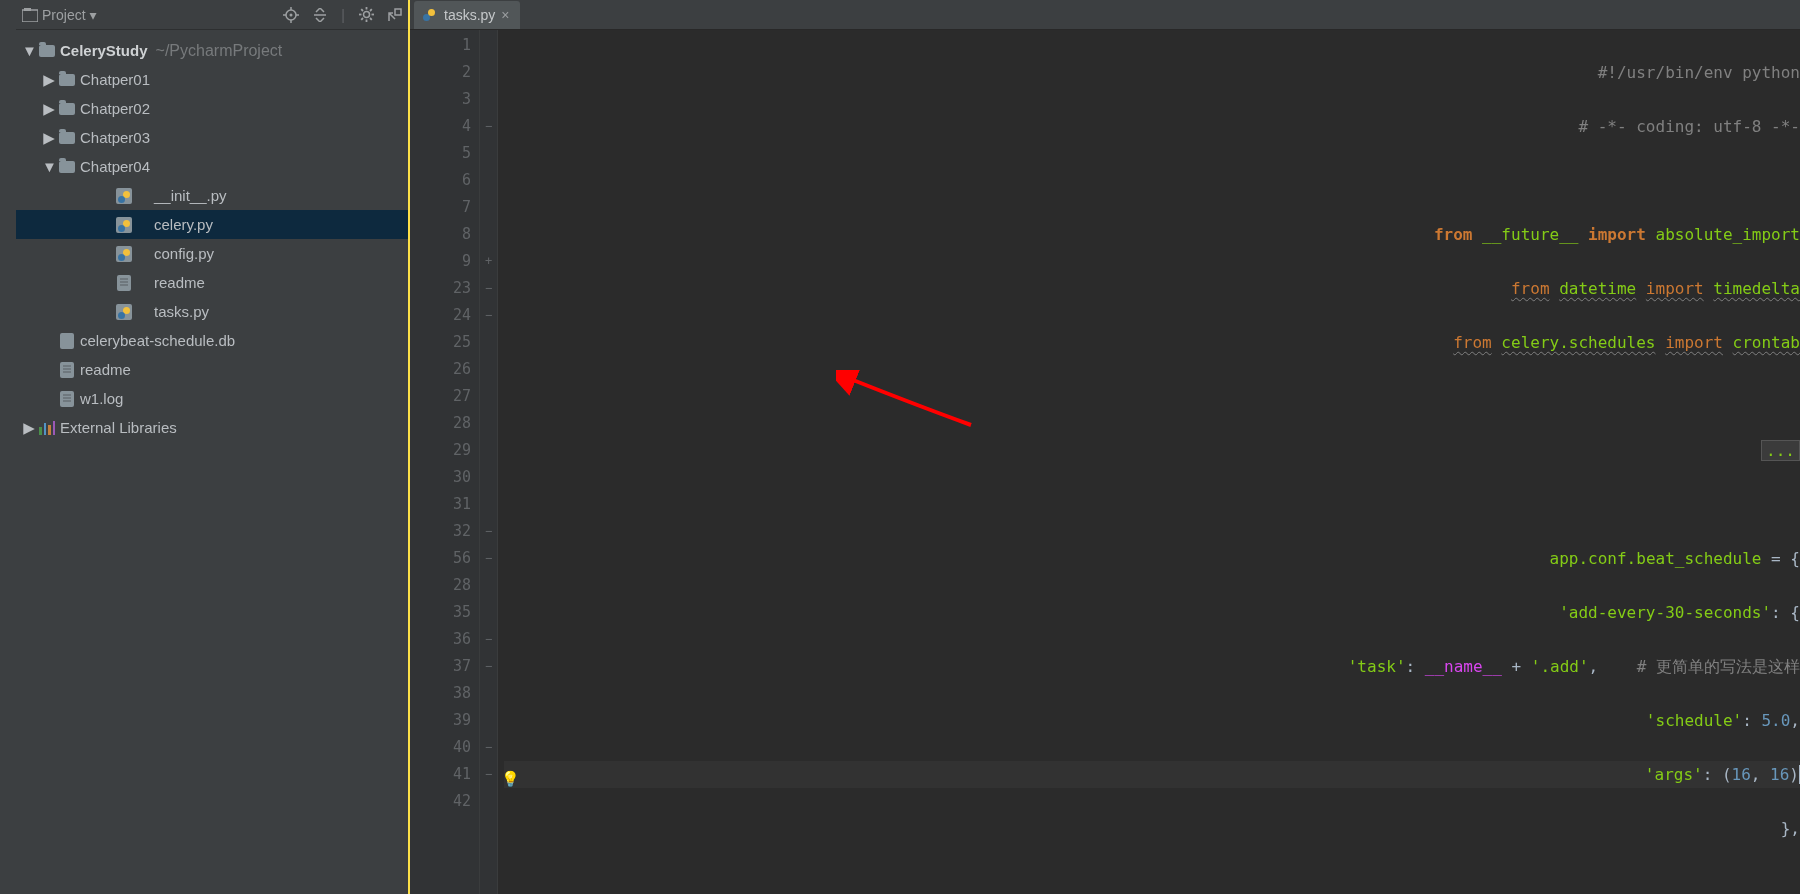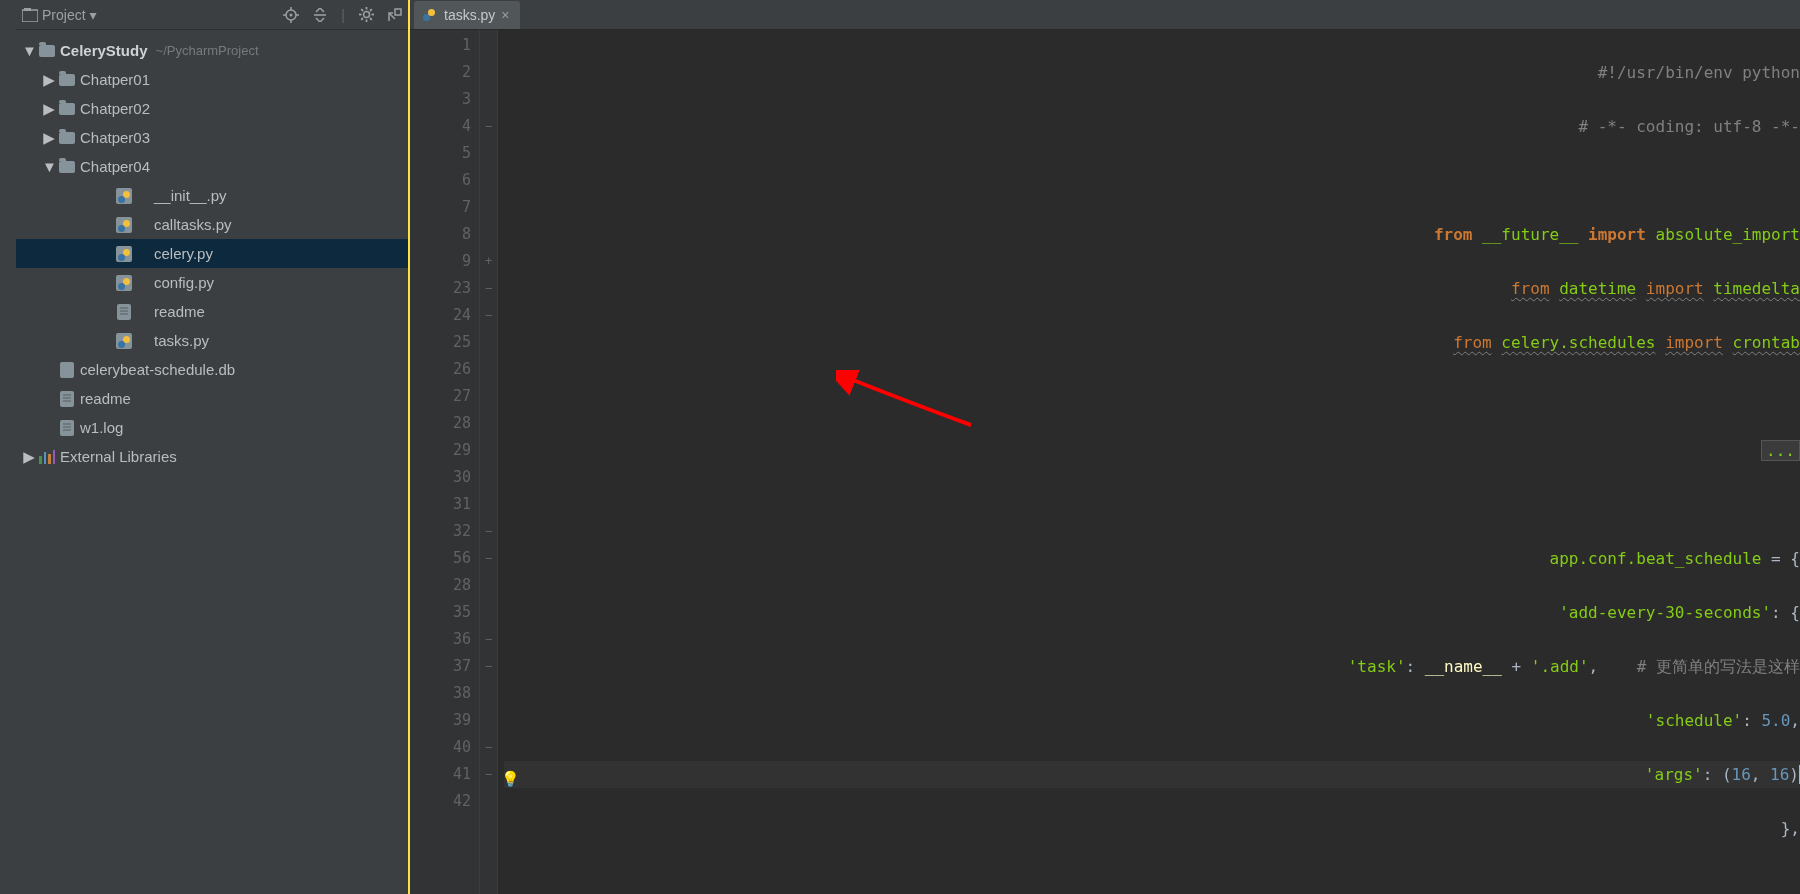--- a/index.html
+++ b/index.html
@@ -11,21 +11,21 @@
   .sidebar-header { height:30px; background:#3c3f41; display:flex; align-items:center; justify-content:space-between; padding:0 6px; color:#9da0a2; font-family:Arial,sans-serif; font-size:14px; border-bottom:1px solid #2d2f30; }
   .sidebar-header .left { display:flex; align-items:center; gap:4px; }
   .sidebar-header .right { display:flex; align-items:center; gap:14px; }
   .tool-icon { color:#9da0a2; cursor:pointer; }
   .tool-icon svg { display:block; }
   .tree { padding:6px 0; font-family:Arial,sans-serif; font-size:15px; color:#b9bdc1; user-select:none; }
   .tree-row { display:flex; align-items:center; height:29px; white-space:nowrap; padding-right:6px; }
   .tree-row .arrow { width:14px; text-align:center; color:#b9bdc1; }
   .tree-row .icon { width:22px; display:flex; justify-content:center; }
   .tree-row .label { padding-left:2px; }
-  .tree-row .hint  { color:#777a7c; padding-left:8px; font-size:13px; }
+  .tree-row .hint  { color:#777a7c; padding-left:8px; font-size:16px; }
   .depth0 { padding-left:6px; }
   .depth1 { padding-left:26px; }
   .depth2 { padding-left:66px;gap:17px; }
   .tree-row.selected { background:#0d293e; }
   .root-label { font-weight:bold; color:#cfd2d4; }
 
   
   .i-folder { width:16px;height:12px;background:#87939a;border-radius:2px 2px 2px 2px;position:relative; }
   .i-folder::before{content:"";position:absolute;top:-3px;left:0;width:7px;height:3px;background:#87939a;border-radius:2px 2px 0 0;}
   .i-pyfile { width:16px;height:16px;background:#87939a;border-radius:2px;position:relative; }
@@ -59,21 +59,21 @@
   .bulb { position:absolute; left:-3px; top:5px; font-size:15px; }
 
   
   .tok-kw   { color:#cc7832; }
   .tok-kw-b { color:#cc7832; font-weight:bold; }
   .tok-str  { color:#84cc16; }
   .tok-num  { color:#6897bb; }
   .tok-cmnt { color:#808080; }
   .tok-id   { color:#84cc16; }
   .tok-op   { color:#a9b7c6; }
-  .tok-builtin { color:#fef9c3; }
+  .tok-builtin { color:#d946ef; }
   .wavy     { text-decoration:underline wavy #808080; text-decoration-thickness:1px; text-underline-offset:3px; }
 
   
   .arrow-annot { position:absolute; pointer-events:none; }
 
 </style>
 </head>
 <body>
 
 <div class="root">
@@ -169,27 +169,20 @@
           </span>
           <span class="label">Chatper04</span>
         </div>
 
       <div class="tree-row depth2">
           <span class="arrow"></span>
           <span class="icon">
             <span class="i-pyfile"></span>
           </span>
           <span class="label">__init__.py</span>
-        </div>
-      <div class="tree-row depth2">
-          <span class="arrow"></span>
-          <span class="icon">
-            <span class="i-pyfile"></span>
-          </span>
-          <span class="label">calltasks.py</span>
         </div>
       <div class="tree-row depth2 selected">
           <span class="arrow"></span>
           <span class="icon">
             <span class="i-pyfile"></span>
           </span>
           <span class="label">celery.py</span>
         </div>
       <div class="tree-row depth2">
           <span class="arrow"></span>

